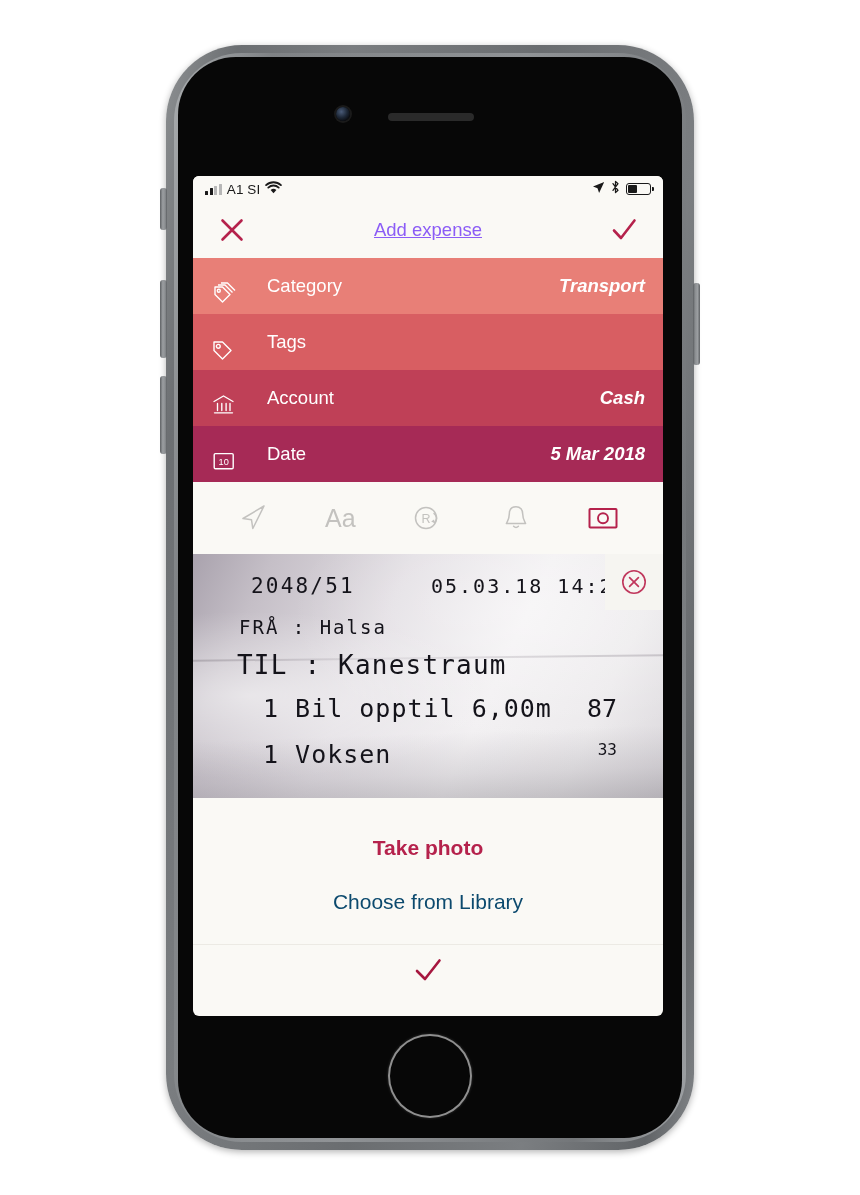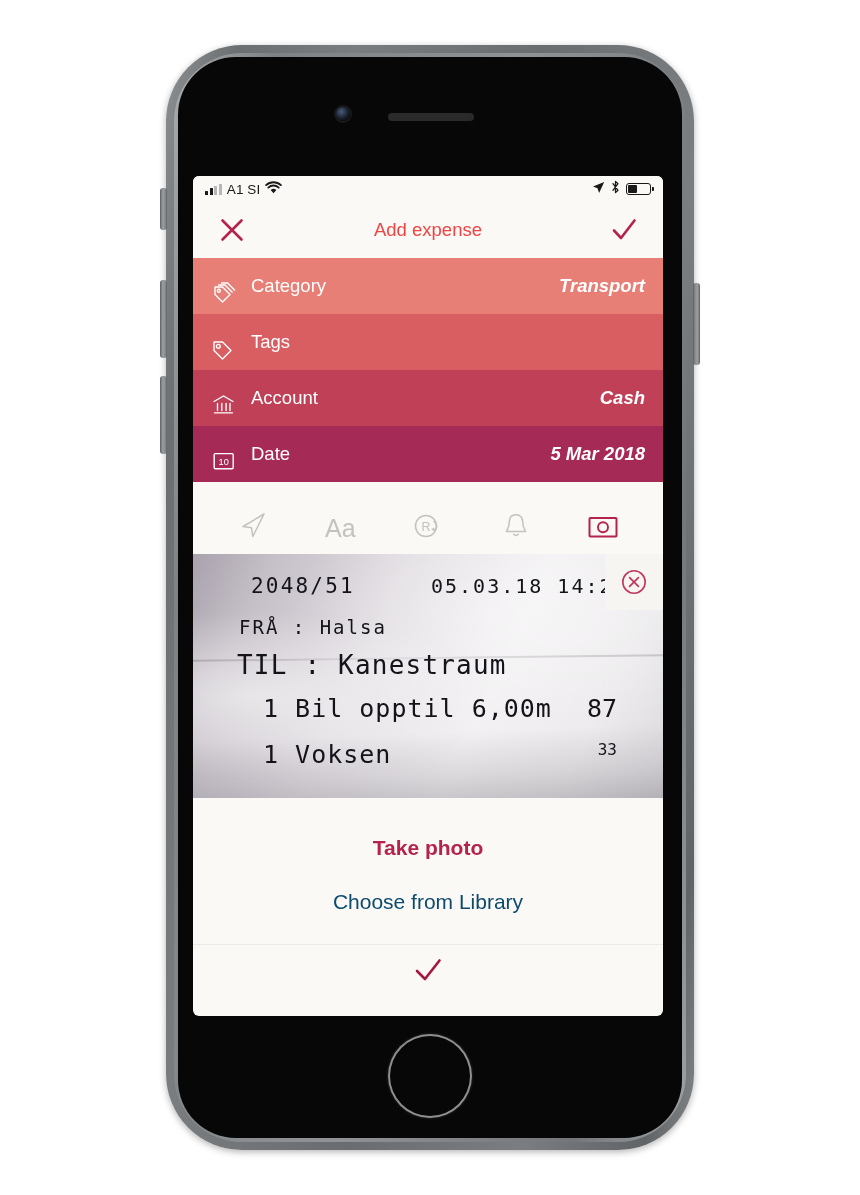--- a/index.html
+++ b/index.html
@@ -169,22 +169,23 @@
     display: flex;
     align-items: center;
     padding: 0 22px;
     position: relative;
   }
   .nav-title {
     position: absolute;
     left: 0; right: 0;
     text-align: center;
     font-size: 18.5px;
-    color: #ef4444;
+    color: #8b5cf6;
     font-weight: 400;
+    text-decoration: underline;
   }
   .nav-btn {
     position: relative;
     z-index: 2;
     width: 34px; height: 34px;
     display: flex;
     align-items: center;
     justify-content: center;
     cursor: pointer;
   }
@@ -203,21 +204,21 @@
     width: 30px;
     display: flex;
     align-items: center;
     justify-content: flex-start;
     flex: none;
     margin-top: 14px;
   }
   .field-label {
     font-size: 18.5px;
     color: #ffffff;
-    margin-left: 10px;
+    margin-left: 26px;
     font-weight: 400;
   }
   .field-value {
     margin-left: auto;
     font-size: 18.5px;
     color: #ffffff;
     font-weight: bold;
     font-style: italic;
   }
 
@@ -226,21 +227,21 @@
     height: 72px;
     background: #faf9f5;
     display: flex;
     align-items: center;
     justify-content: space-around;
     padding: 0 16px;
   }
   .attach-btn {
     width: 46px; height: 46px;
     display: flex;
-    align-items: flex-end;
+    align-items: center;
     justify-content: center;
     cursor: pointer;
   }
   .aa-text {
     font-size: 25px;
     color: #c3c2bf;
     font-family: "Liberation Sans", sans-serif;
     line-height: 1;
   }
 

